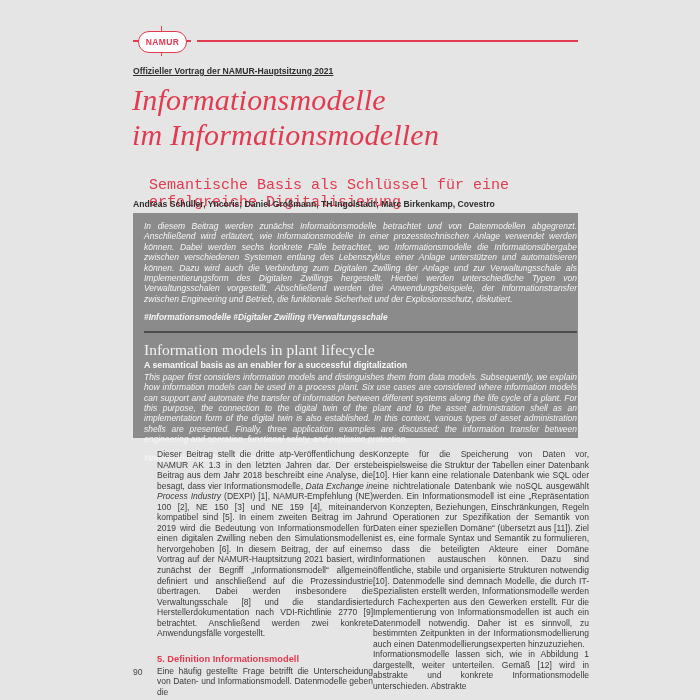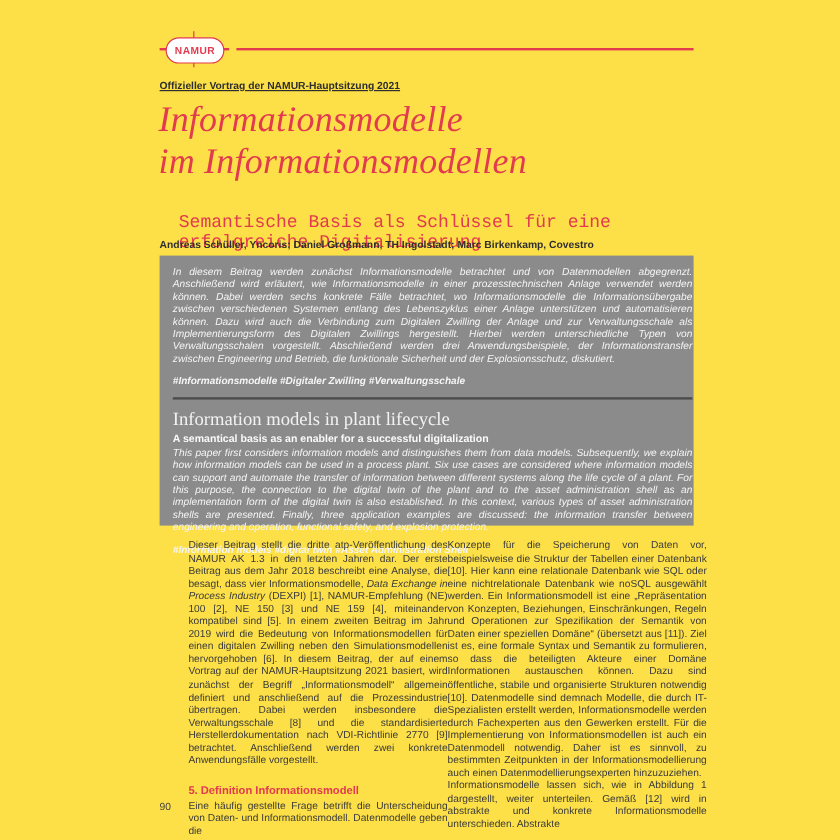--- a/index.html
+++ b/index.html
@@ -1,17 +1,17 @@
 <!DOCTYPE html>
 <html lang="de"><head>
 <meta charset="utf-8">
 <style>
   html,body{margin:0;padding:0;background:#ffffff;}
   .page{
-    position:relative;width:700px;height:700px;background:#fde047;overflow:hidden;
+    position:relative;width:700px;height:700px;background:#e5e5e5;overflow:hidden;
     font-family:"Liberation Sans",sans-serif;color:#3a3a3a;
   }
   
   .header-mark{position:absolute;left:133px;top:26px;width:445px;height:32px;}
   .stadium{
     position:absolute;left:5px;top:5px;width:47px;height:20px;
     border:1.8px solid var(--accent);border-radius:11px;
     display:flex;align-items:center;justify-content:center;background:#fff;
   }
   .logo-text{font-size:8.5px;font-weight:bold;letter-spacing:.4px;color:var(--accent);}

